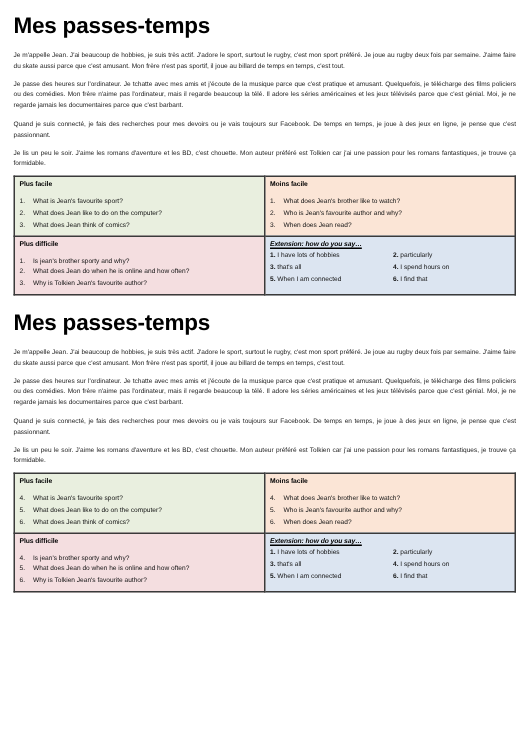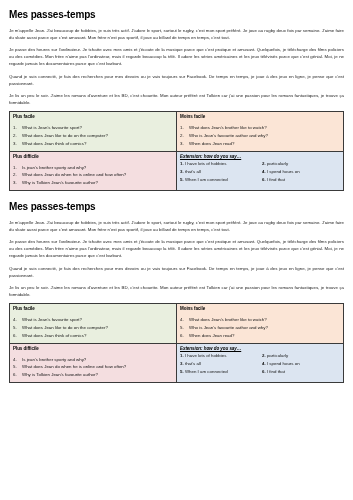--- a/index.html
+++ b/index.html
@@ -16,21 +16,21 @@
   }
   .page {
     width: 353px;
     box-sizing: border-box;
     padding: 7px 9px 0 9px;
   }
   .worksheet {
     margin-bottom: 10px;
   }
   .ws-title {
-    font-size: 10px;
+    font-size: 15px;
     font-weight: bold;
     letter-spacing: -0.15px;
     margin: 2px 0 7px 0;
     color: #000000;
   }
   .para {
     font-size: 4.35px;
     line-height: 1.62;
     text-align: justify;
     margin: 0 0 5.2px 0;

